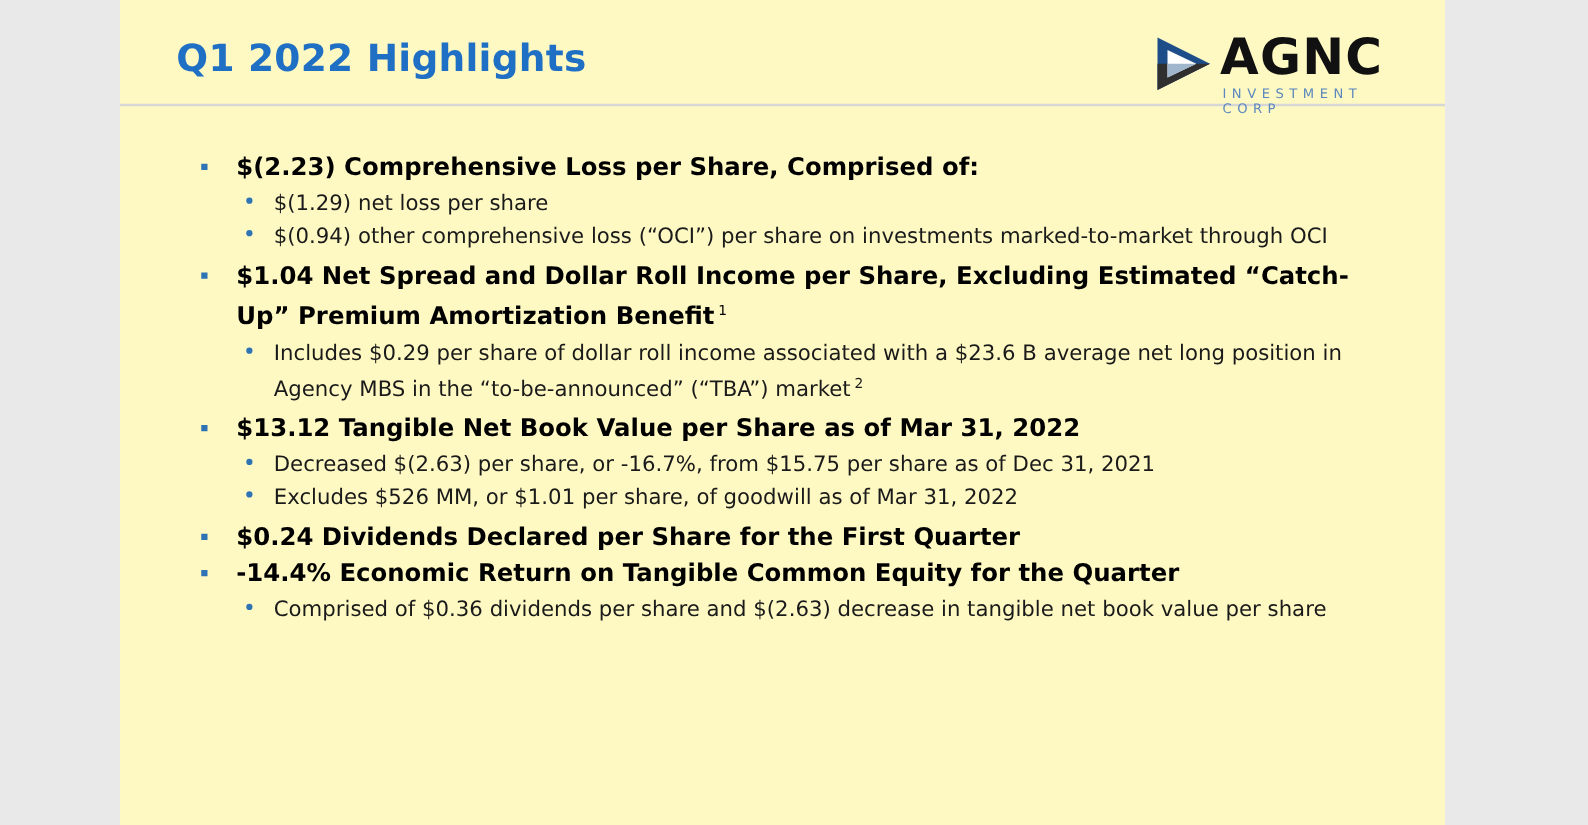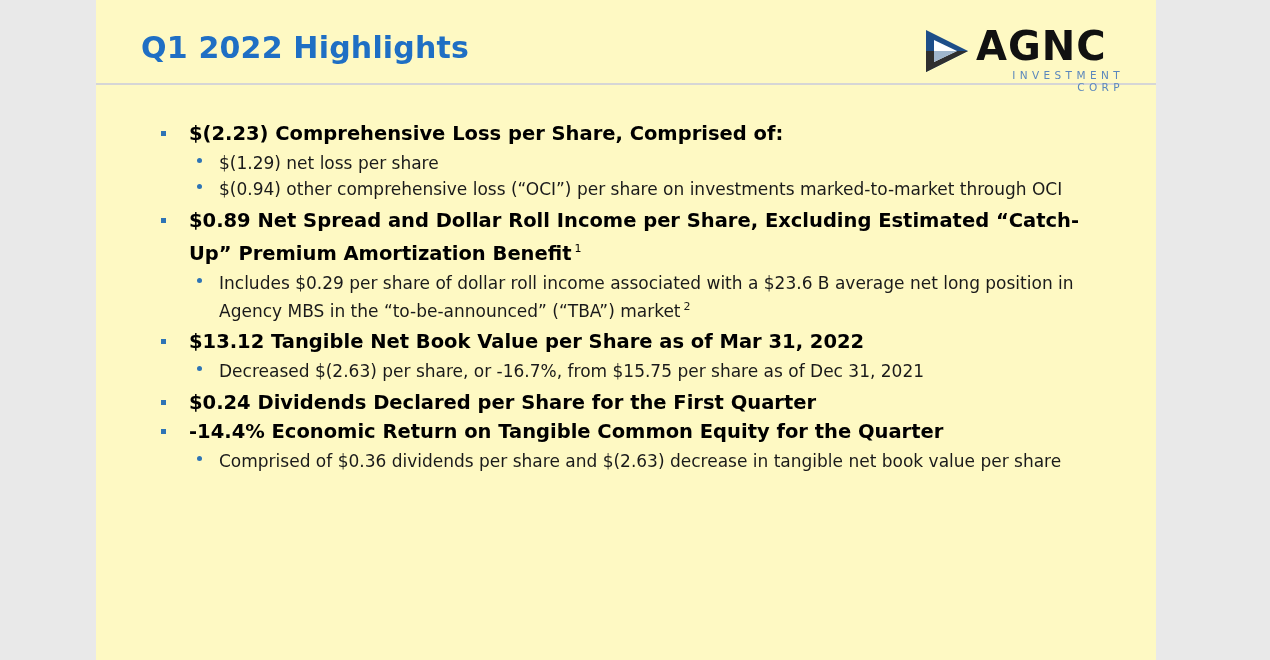--- a/index.html
+++ b/index.html
@@ -62,21 +62,20 @@
     color: #111111;
     line-height: 44px;
   }
   .logo-sub {
     position: absolute;
     left: 54px;
     top: 47px;
     font-size: 10.5px;
     letter-spacing: 4.4px;
     color: #5a87bd;
-    text-align: right;
   }
   .body-area {
     position: absolute;
     left: 45px;
     top: 104px;
     width: 975px;
   }
   ul.lvl1 {
     list-style: none;
     margin: 16px;
@@ -170,36 +169,40 @@
           </li>
           <li>
             <span class="dot-bullet"></span>
             <span class="l2-text">$(0.94) other comprehensive loss (“OCI”) per share on investments marked-to-market through OCI</span>
           </li>
         </ul>
       </li>
 
       <li>
         <span class="sq-bullet"></span>
-        <span class="l1-text"><span>$0.89 Net Spread and Dollar Roll Income per Share, Excluding Estimated “Catch-Up” Premium Amortization Benefit</span><sup class="fn">1</sup></span>
+        <span class="l1-text"><span>$1.04 Net Spread and Dollar Roll Income per Share, Excluding Estimated “Catch-Up” Premium Amortization Benefit</span><sup class="fn">1</sup></span>
         <ul class="lvl2">
           <li>
             <span class="dot-bullet"></span>
             <span class="l2-text"><span>Includes $0.29 per share of dollar roll income associated with a $23.6 B average net long position in Agency MBS in the “to-be-announced” (“TBA”) market</span><sup class="fn">2</sup></span>
           </li>
         </ul>
       </li>
 
       <li>
         <span class="sq-bullet"></span>
         <span class="l1-text">$13.12 Tangible Net Book Value per Share as of Mar 31, 2022</span>
         <ul class="lvl2">
           <li>
             <span class="dot-bullet"></span>
             <span class="l2-text">Decreased $(2.63) per share, or -16.7%, from $15.75 per share as of Dec 31, 2021</span>
+          </li>
+          <li>
+            <span class="dot-bullet"></span>
+            <span class="l2-text">Excludes $526 MM, or $1.01 per share, of goodwill as of Mar 31, 2022</span>
           </li>
         </ul>
       </li>
 
       <li class="tight">
         <span class="sq-bullet"></span>
         <span class="l1-text">$0.24 Dividends Declared per Share for the First Quarter</span>
       </li>
 
       <li>

